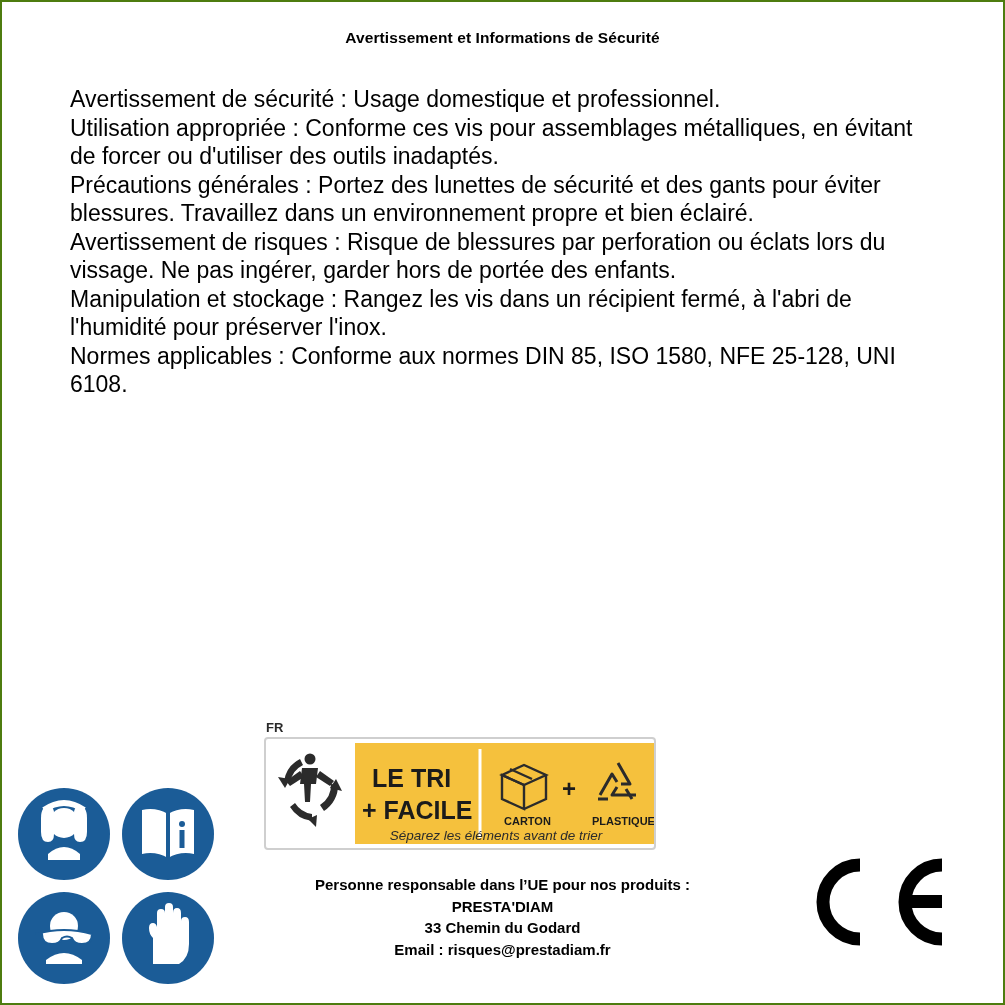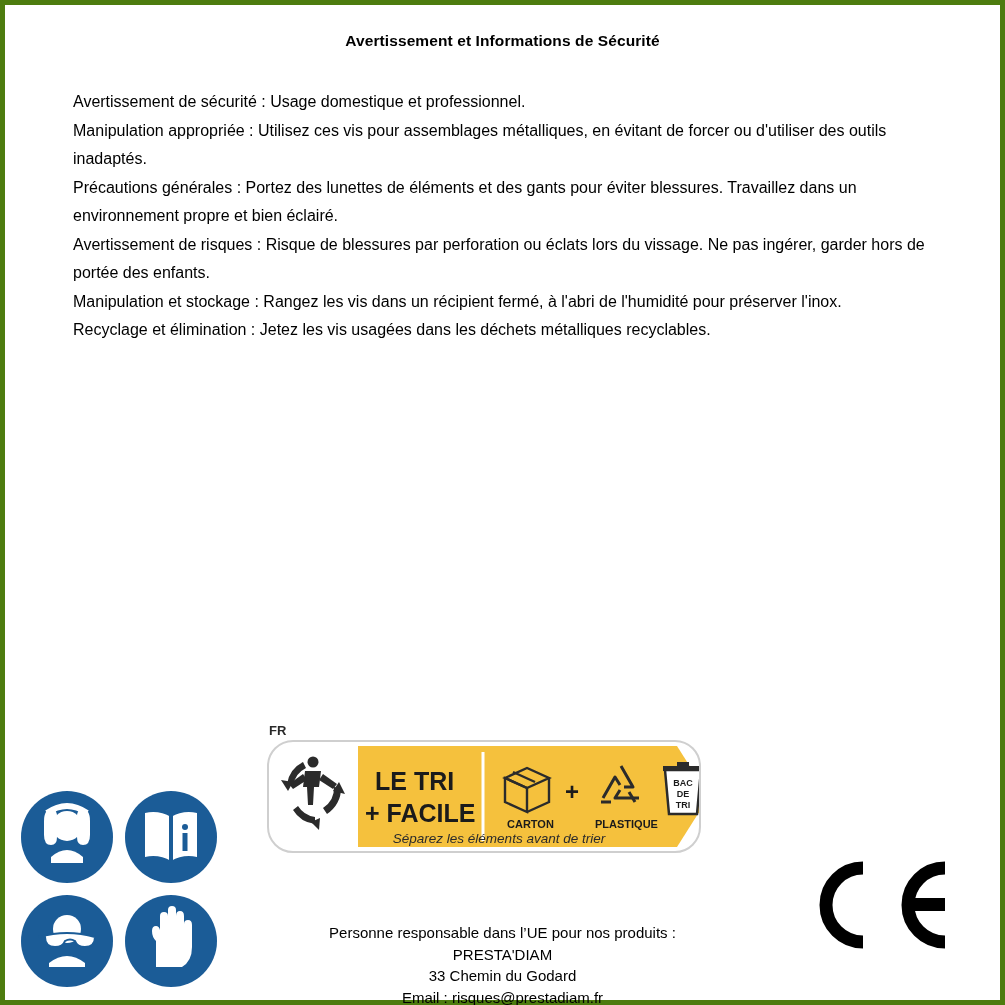--- a/index.html
+++ b/index.html
@@ -12,33 +12,33 @@
     height: 1005px;
     font-family: "Liberation Sans", sans-serif;
     color: #000000;
     overflow: hidden;
   }
   #page {
     position: relative;
     width: 1005px;
     height: 1005px;
     box-sizing: border-box;
-    border: 5px solid #4d7c0f;
+    border: 2px solid #4d7c0f;
     background: #ffffff;
   }
   #doc-title {
     text-align: center;
     font-size: 15.5px;
     font-weight: bold;
     margin-top: 27px;
     letter-spacing: 0.1px;
   }
   #body-text {
     margin: 38px 70px 3px 68px;
-    font-size: 16px;
+    font-size: 23px;
     line-height: 28.5px;
     color: #000000;
   }
   #body-text p {
     margin: 0;
   }
 
   
   .picto-grid {
     position: absolute;
@@ -74,24 +74,24 @@
     left: 2px;
     top: 0px;
     font-size: 13px;
     font-weight: bold;
     color: #2a2a2a;
   }
   #tri-box {
     position: absolute;
     left: 0px;
     top: 17px;
-    width: 434px;
+    width: 392px;
     height: 113px;
     border: 2px solid #cfcfcf;
-    border-radius: 26px;
+    border-radius: 4px;
     background: #ffffff;
     box-sizing: border-box;
     overflow: hidden;
   }
 
   
   #ce-mark {
     position: absolute;
     left: 800px;
     top: 855px;
@@ -100,40 +100,39 @@
   }
 
   
   #resp-block {
     position: absolute;
     left: 0;
     right: 0;
     top: 872px;
     text-align: center;
     font-size: 15px;
-    font-weight: normal;
+    font-weight: bold;
     line-height: 21.5px;
-    margin-top: 45px;
   }
   #resp-block .line { display: block; }
 </style>
 </head>
 <body>
 
 <div id="page">
 
   <div id="doc-title">Avertissement et Informations de Sécurité</div>
 
   <div id="body-text">
     <p>Avertissement de sécurité : Usage domestique et professionnel.</p>
-    <p>Manipulation appropriée : Utilisez ces vis pour assemblages métalliques, en évitant de forcer ou d'utiliser des outils inadaptés.</p>
-    <p>Précautions générales : Portez des lunettes de éléments et des gants pour éviter blessures. Travaillez dans un environnement propre et bien éclairé.</p>
+    <p>Utilisation appropriée : Conforme ces vis pour assemblages métalliques, en évitant de forcer ou d'utiliser des outils inadaptés.</p>
+    <p>Précautions générales : Portez des lunettes de sécurité et des gants pour éviter blessures. Travaillez dans un environnement propre et bien éclairé.</p>
     <p>Avertissement de risques : Risque de blessures par perforation ou éclats lors du vissage. Ne pas ingérer, garder hors de portée des enfants.</p>
     <p>Manipulation et stockage : Rangez les vis dans un récipient fermé, à l'abri de l'humidité pour préserver l'inox.</p>
-    <p>Recyclage et élimination : Jetez les vis usagées dans les déchets métalliques recyclables.</p>
+    <p>Normes applicables : Conforme aux normes DIN 85, ISO 1580, NFE 25-128, UNI 6108.</p>
   </div>
 
   <div class="picto-grid">
 
     <div class="picto p1">
       <svg width="92" height="92" viewBox="0 0 92 92">
 
         <circle cx="46" cy="35" r="15" fill="#ffffff"></circle>
         <path d="M30 66 q16 -14 32 0 q0 6 0 6 l-32 0 z" fill="#ffffff"></path>
 

